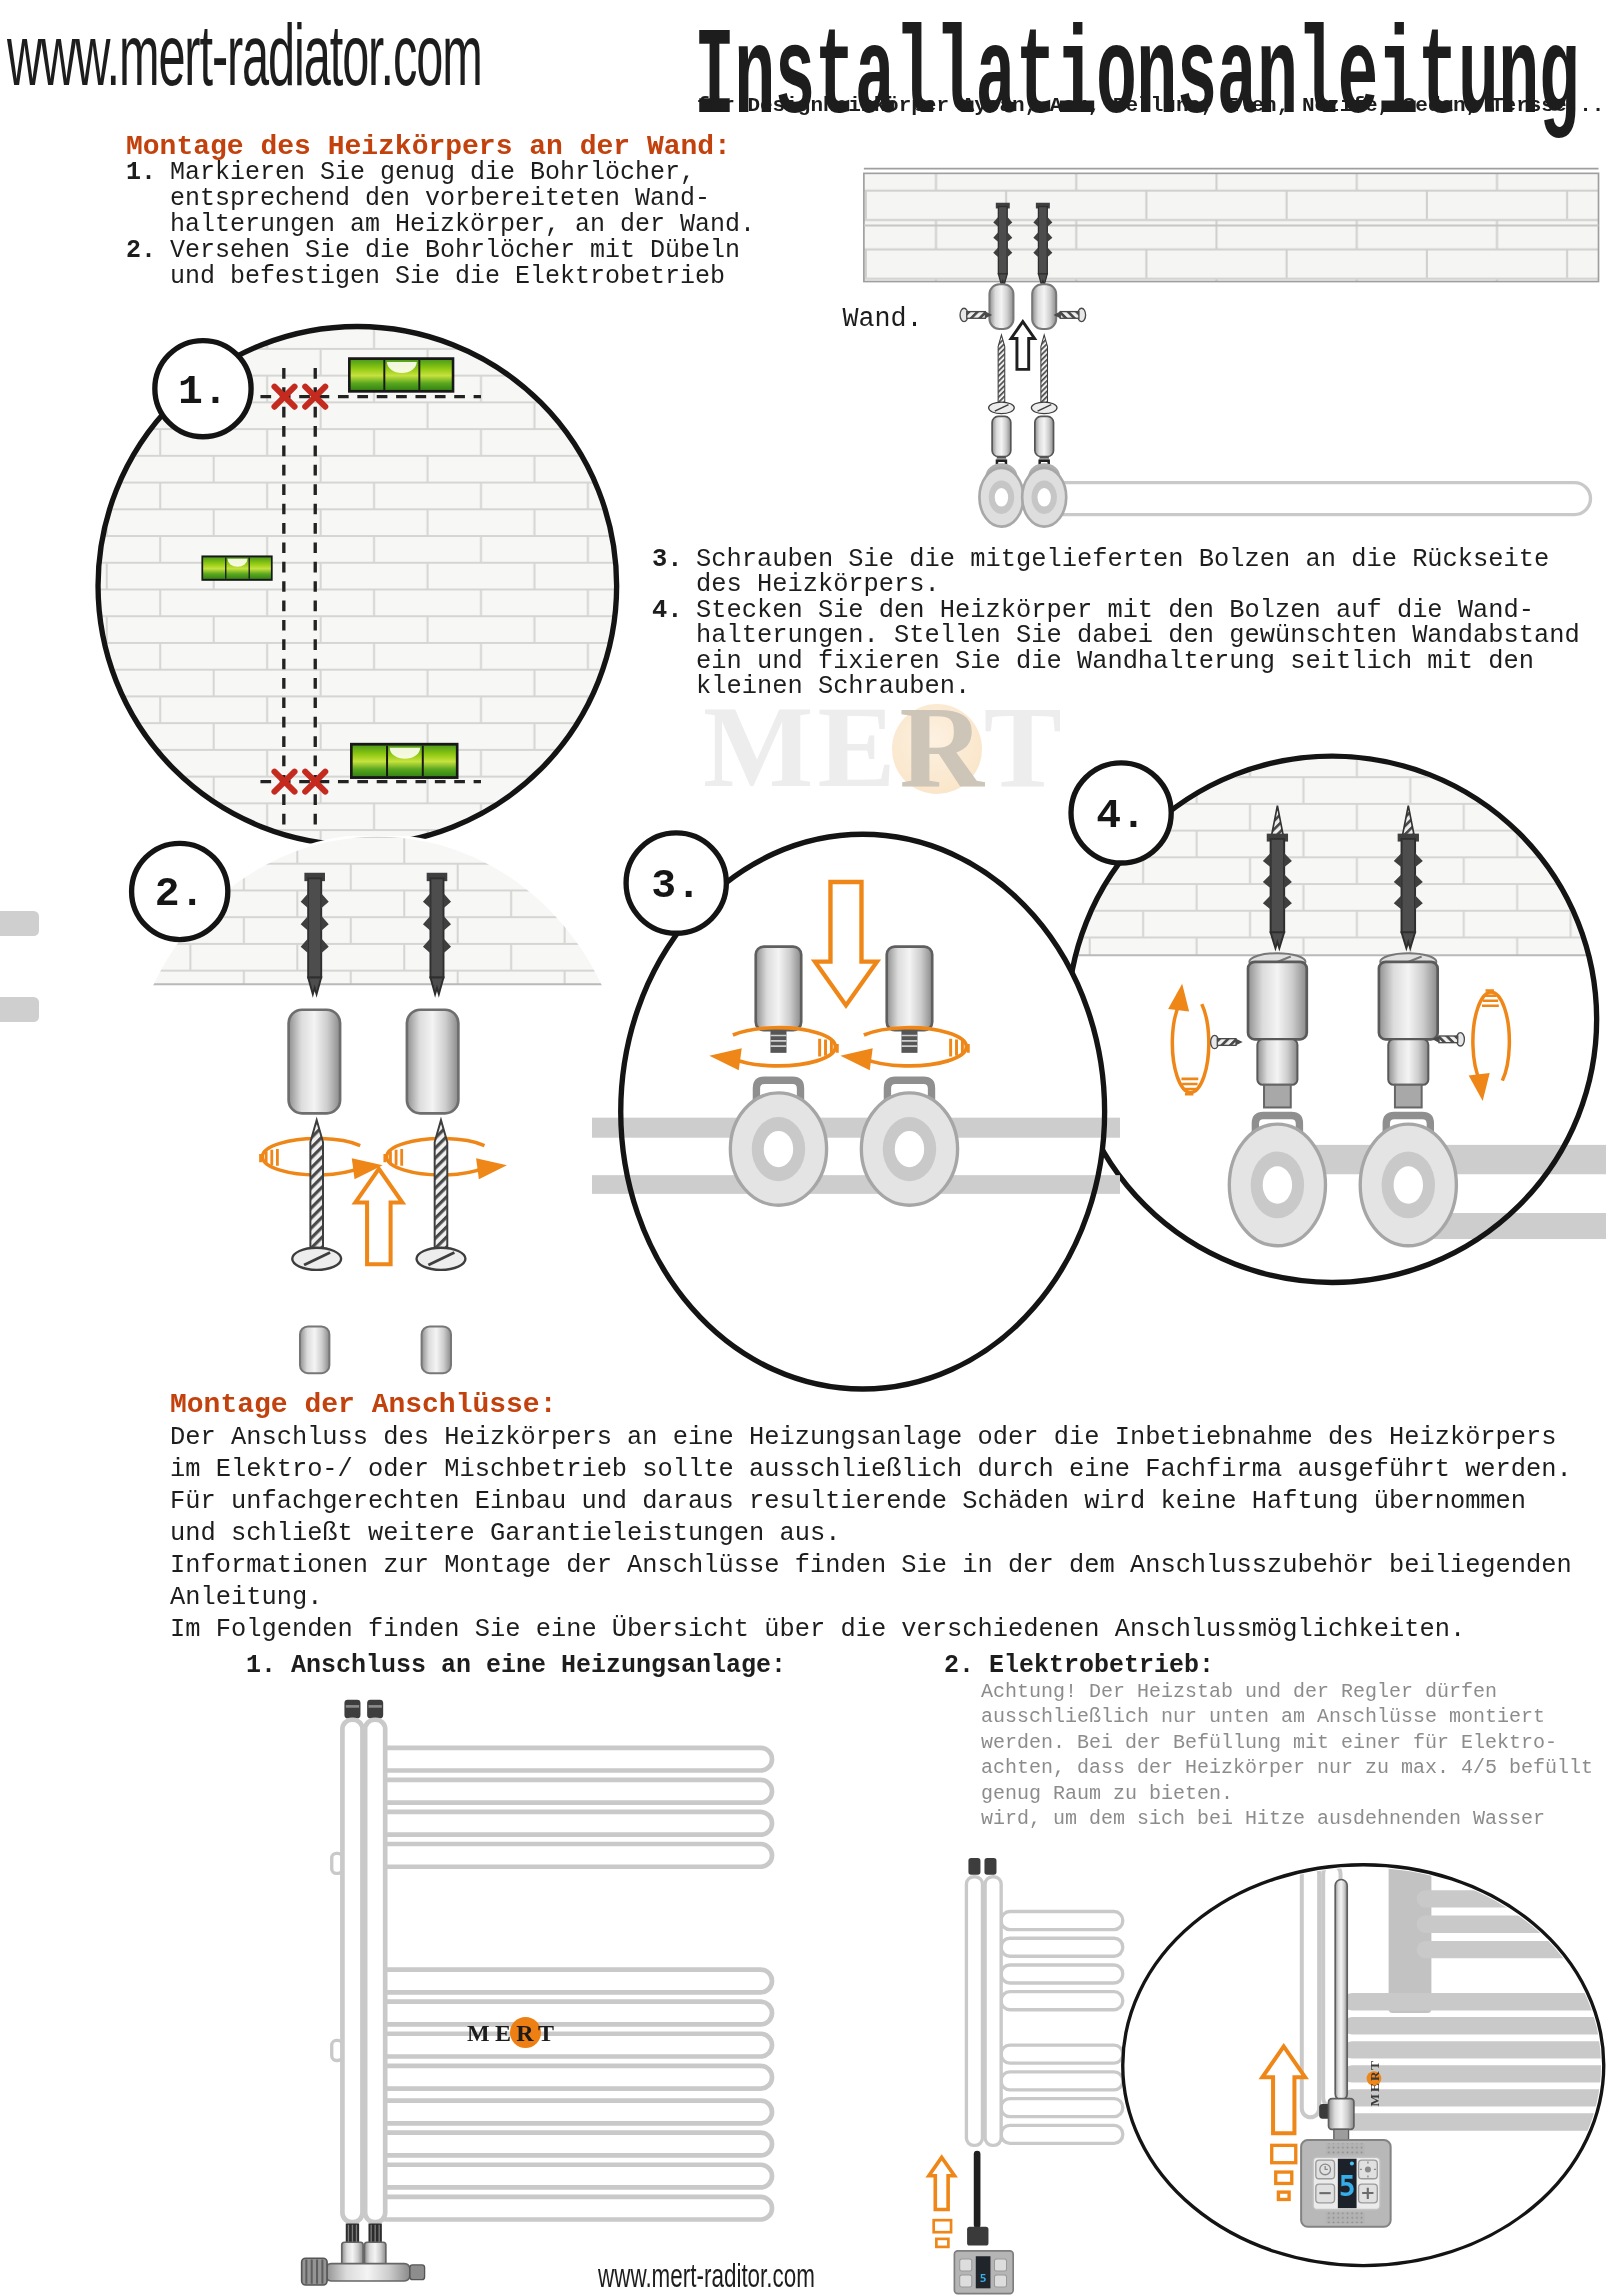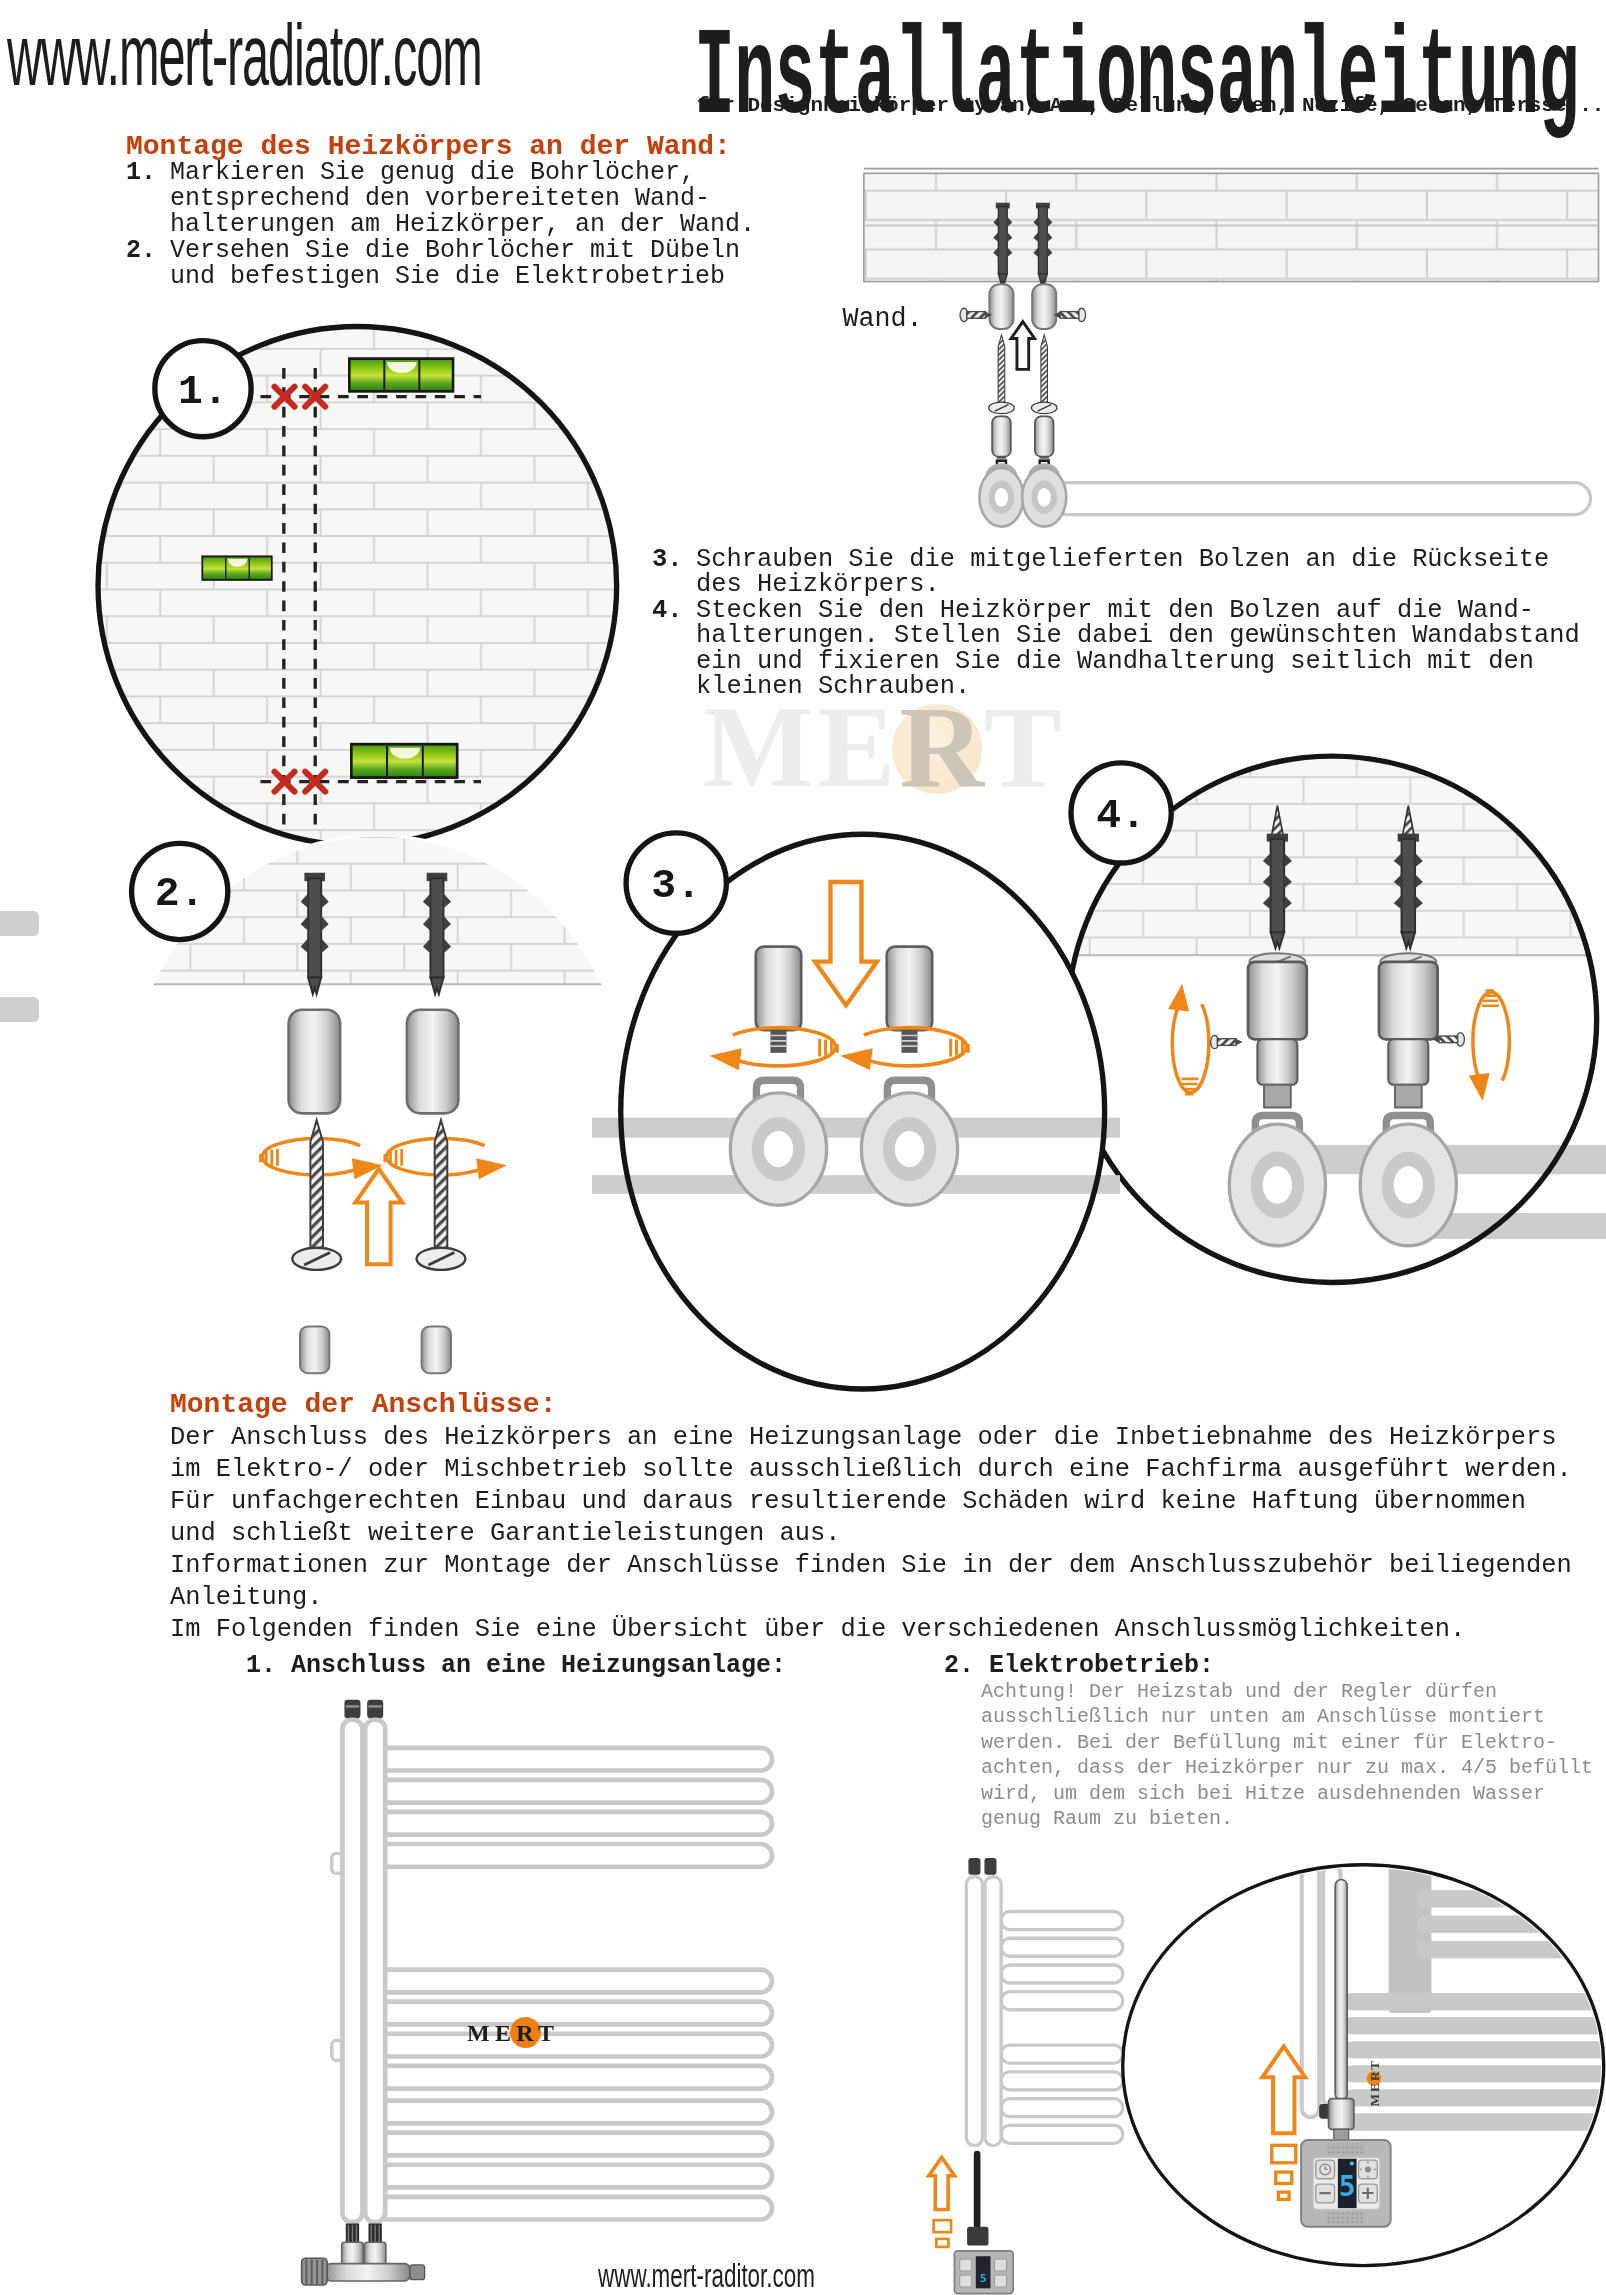--- a/index.html
+++ b/index.html
@@ -337,22 +337,22 @@
 </div>
 
 <div class="t colh" style="left:246px;top:1651px">1. Anschluss an eine Heizungsanlage:</div>
 <div class="t colh" style="left:944px;top:1651px">2. Elektrobetrieb:</div>
 
 <div class="abs warn" style="left:981px;top:1679px">
   <div>Achtung! Der Heizstab und der Regler dürfen</div>
   <div>ausschließlich nur unten am Anschlüsse montiert</div>
   <div>werden. Bei der Befüllung mit einer für Elektro-</div>
   <div>achten, dass der Heizkörper nur zu max. 4/5 befüllt</div>
+  <div>genug Raum zu bieten.</div>
   <div>wird, um dem sich bei Hitze ausdehnenden Wasser</div>
-  <div>genug Raum zu bieten.</div>
 </div>
 
 <svg class="abs" style="left:264px;top:1681px" width="535" height="614" viewBox="0 0 800 919">
   <g>
     <rect x="101" y="258" width="16" height="30" rx="7" fill="#ffffff" stroke="#c9c9c9" stroke-width="5"></rect>
     <rect x="101" y="538" width="16" height="30" rx="7" fill="#ffffff" stroke="#c9c9c9" stroke-width="5"></rect>
   </g>
   <g>
     <rect x="166" y="100" width="594" height="34" rx="17" fill="#ffffff" stroke="#c9c9c9" stroke-width="7"></rect>
     <rect x="166" y="148" width="594" height="34" rx="17" fill="#ffffff" stroke="#c9c9c9" stroke-width="7"></rect>

